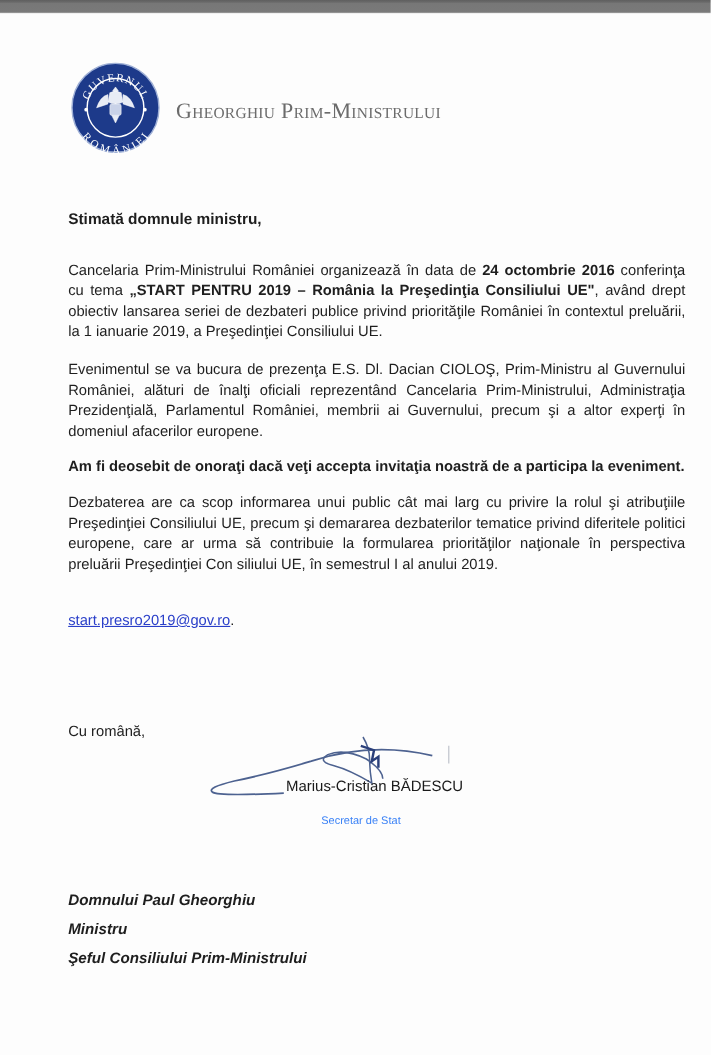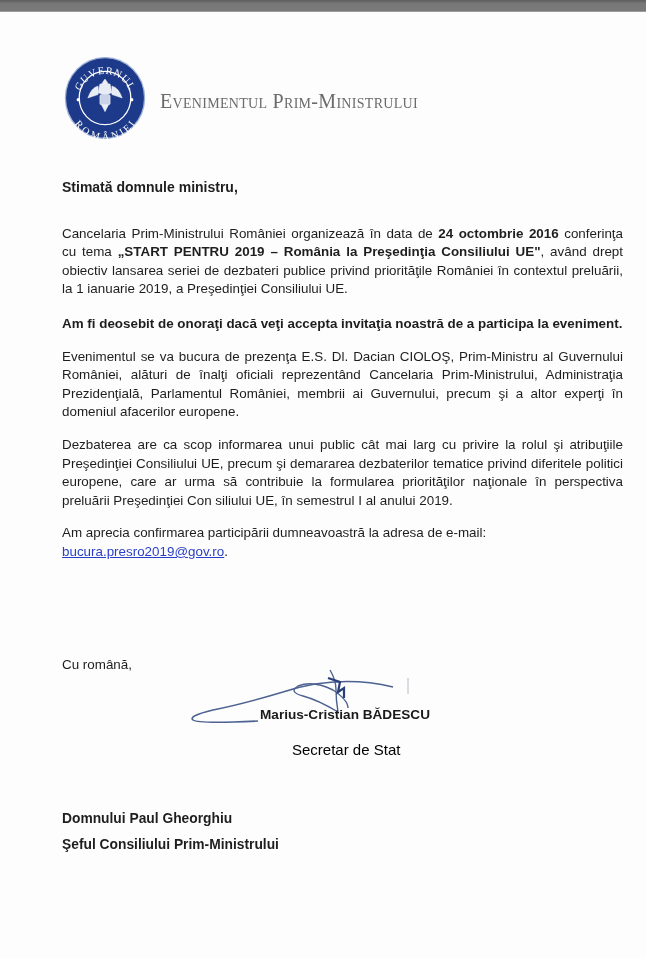--- a/index.html
+++ b/index.html
@@ -16,31 +16,31 @@
   }
   .header { position: absolute; left: 62px; top: 55px; display: flex; align-items: center; }
   .seal { width: 86px; height: 86px; }
   .org-name {
     margin-left: 12px; margin-top: 6px;
     font-family: "Liberation Serif", serif;
     font-size: 20px; color: #6b6b6b; letter-spacing: 0.3px;
     font-variant: small-caps;
   }
   .letter { position: absolute; left: 62px; top: 174px; width: 561px; font-size: 13.4px; line-height: 18.6px; }
-  .salutation { font-weight: bold; font-size: 14px; margin: 4px 0 15px 0; }
+  .salutation { font-weight: bold; font-size: 14px; margin: 16px 0 15px 0; }
   p { margin: 0 0 14px 0; text-align: justify; }
   p.lead { margin-bottom: 16px; margin-top: 28px; }
   b { font-weight: bold; }
   a.email { color: #2a3fc9; text-decoration: underline; }
   .closing { position: absolute; left: 62px; top: 657px; font-size: 13.4px; }
   .signature-block { position: absolute; left: 188px; top: 660px; width: 280px; height: 100px; }
   .signature-svg { position: absolute; left: 0; top: 0; }
-  .signer-name { position: absolute; left: 72px; top: 47px; font-weight: bold; font-size: 13.6px; color: #1a1a1a; text-align: right; }
-  .signer-title { position: absolute; left: 104px; top: 81px; font-size: 15px; color: #000000; }
-  .recipient { position: absolute; left: 62px; top: 806px; font-weight: bold; font-size: 13.8px; line-height: 26px; }
+  .signer-name { position: absolute; left: 72px; top: 47px; font-weight: normal; font-size: 13.6px; color: #1a1a1a; text-align: right; }
+  .signer-title { position: absolute; left: 104px; top: 81px; font-size: 10px; color: #3b82f6; }
+  .recipient { position: absolute; left: 62px; top: 806px; font-weight: bold; font-size: 13.8px; line-height: 26px; font-style: italic; }
   .recipient div { margin: 0; }
 </style>
 </head>
 <body>
 
 <div class="top-bar"></div>
 
 <div class="header">
   <svg class="seal" viewBox="0 0 100 100">
     <defs>
@@ -60,48 +60,49 @@
 
     <g fill="#e8ecf5" stroke="#ffffff" stroke-width="0.5">
       <path d="M50 28 l3 4 -3 3 -3 -3z"></path>
       <path d="M44 34 Q50 31 56 34 L58 44 Q50 48 42 44z"></path>
       <path d="M42 36 Q34 38 30 50 Q36 48 42 46z"></path>
       <path d="M58 36 Q66 38 70 50 Q64 48 58 46z"></path>
       <rect x="44" y="46" width="12" height="12" rx="2" fill="#c9d2e8"></rect>
       <path d="M46 58 L50 66 L54 58z"></path>
     </g>
   </svg>
-  <div class="org-name">Evenimentul Prim-Ministrului</div>
+  <div class="org-name">Gheorghiu Prim-Ministrului</div>
 </div>
 
 <div class="letter">
   <div class="salutation">Stimată domnule ministru,</div>
 
   <p class="lead"><span>Cancelaria Prim-Ministrului României organizează în data de </span><b>24 octombrie 2016</b><span> conferinţa cu tema </span><b>„START PENTRU 2019 – România la Preşedinţia Consiliului UE"</b><span>, având drept obiectiv lansarea seriei de dezbateri publice privind priorităţile României în contextul preluării, la 1 ianuarie 2019, a Preşedinţiei Consiliului UE.</span></p>
 
+  <p>Evenimentul se va bucura de prezenţa E.S. Dl. Dacian CIOLOŞ, Prim-Ministru al Guvernului României, alături de înalţi oficiali reprezentând Cancelaria Prim-Ministrului, Administraţia Prezidenţială, Parlamentul României, membrii ai Guvernului, precum şi a altor experţi în domeniul afacerilor europene.</p>
+
   <p><b>Am fi deosebit de onoraţi dacă veţi accepta invitaţia noastră de a participa la eveniment.</b></p>
-
-  <p>Evenimentul se va bucura de prezenţa E.S. Dl. Dacian CIOLOŞ, Prim-Ministru al Guvernului României, alături de înalţi oficiali reprezentând Cancelaria Prim-Ministrului, Administraţia Prezidenţială, Parlamentul României, membrii ai Guvernului, precum şi a altor experţi în domeniul afacerilor europene.</p>
 
   <p>Dezbaterea are ca scop informarea unui public cât mai larg cu privire la rolul şi atribuţiile Preşedinţiei Consiliului UE, precum şi demararea dezbaterilor tematice privind diferitele politici europene, care ar urma să contribuie la formularea priorităţilor naţionale în perspectiva preluării Preşedinţiei Con siliului UE, în semestrul I al anului 2019.</p>
 
 
-  <p><span>Am aprecia confirmarea participării dumneavoastră la adresa de e-mail: </span><br><a class="email" href="#">bucura.presro2019@gov.ro</a><span>.</span></p>
+  <p><br><a class="email" href="#">start.presro2019@gov.ro</a><span>.</span></p>
 
 </div>
 
 <div class="closing">Cu română,</div>
 
 <div class="signature-block">
   <svg class="signature-svg" width="280" height="70" viewBox="0 0 280 70">
     <path d="M 205 27 Q 150 14 95 32 Q 55 44 25 50 Q 0 56 5 60 Q 10 64 70 61" fill="none" stroke="#4d6290" stroke-width="1.6"></path>
     <path d="M 142 10 Q 148 20 148 30 Q 148 40 150 52 Q 130 40 115 36 Q 100 32 110 26 Q 125 20 145 30 Q 160 40 160 48" fill="none" stroke="#4d6290" stroke-width="1.4"></path>
     <path d="M 140 18 L 152 22 L 150 32 L 156 28 L 156 38" fill="none" stroke="#2a3f7a" stroke-width="2.2"></path>
     <line x1="220" y1="18" x2="220" y2="34" stroke="#b8bcc6" stroke-width="1"></line>
   </svg>
   <div class="signer-name">Marius-Cristian BĂDESCU</div>
   <div class="signer-title">Secretar de Stat</div>
 </div>
 
 <div class="recipient">
   <div>Domnului Paul Gheorghiu</div>
+  <div>Ministru</div>
   <div>Şeful Consiliului Prim-Ministrului</div>
 </div>
 
 </body></html>

